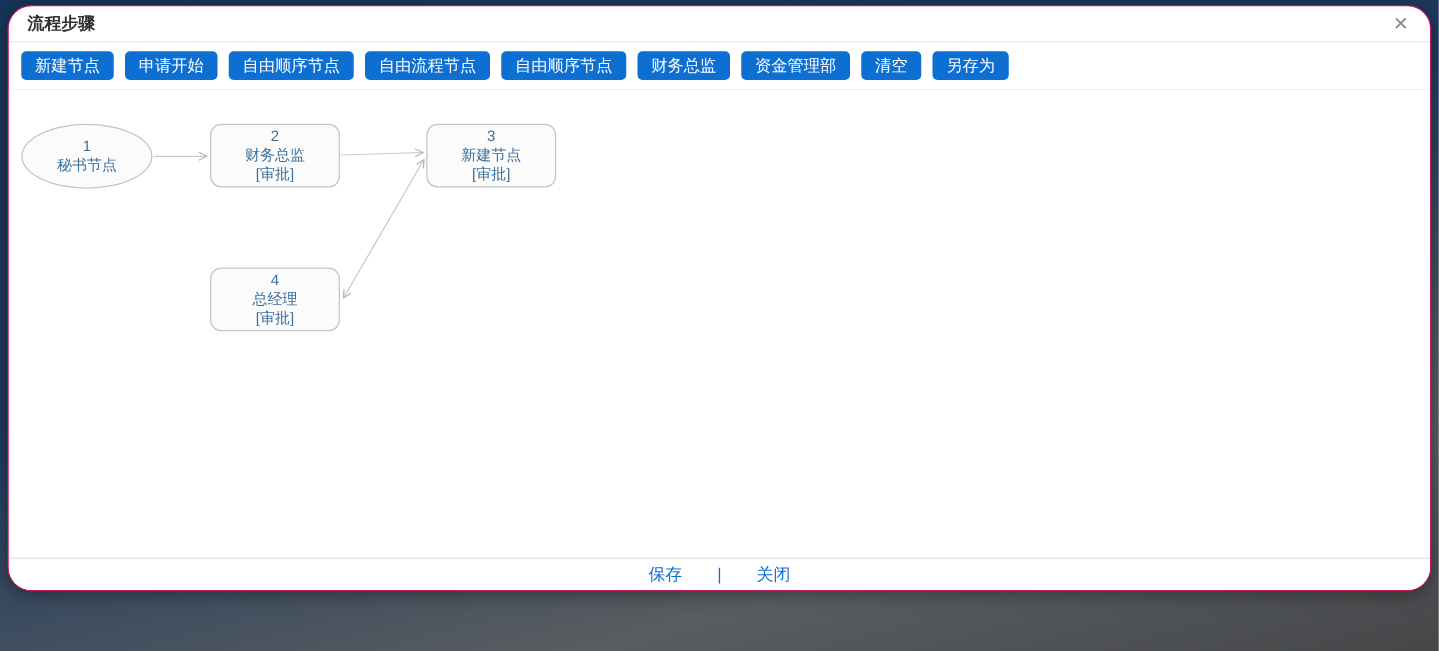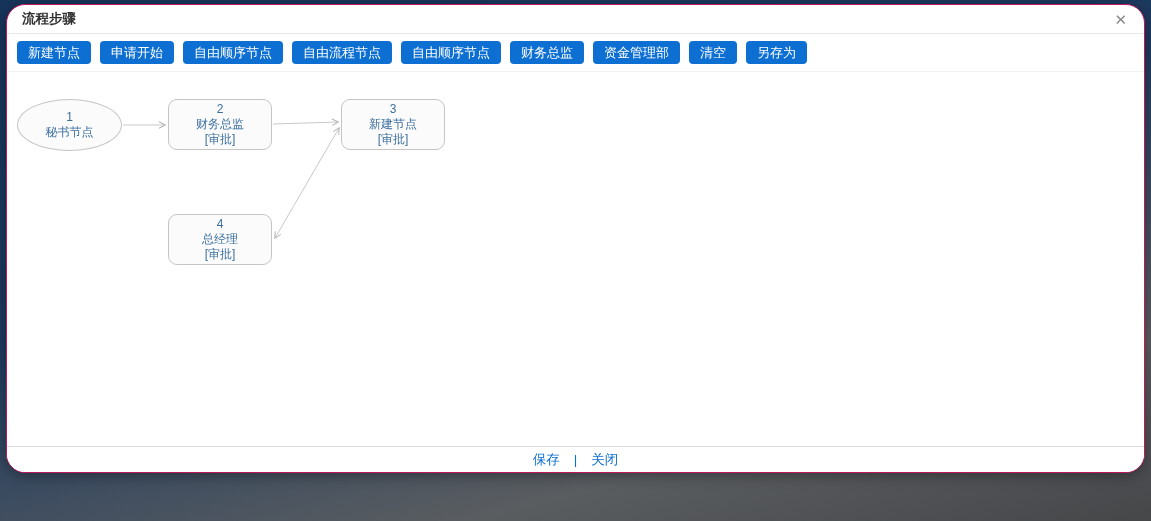--- a/index.html
+++ b/index.html
@@ -42,21 +42,21 @@
     position: absolute; background: #fbfbfb; border: 1px solid #c5c5c5;
     color: #3b6f9e; font-size: 12px; text-align: center;
     display: flex; flex-direction: column; align-items: center; justify-content: center;
     line-height: 15px; cursor: move;
   }
   .node.rect { width: 104px; height: 51px; border-radius: 9px; }
   .node.ellipse { width: 105px; height: 52px; border-radius: 50%; }
   .node .tag:empty { display: none; }
   .modal-footer {
     flex: 0 0 auto; height: 26px; border-top: 1px solid #dcdcdc;
-    display: flex; align-items: center; justify-content: center; gap: 14px;
+    display: flex; align-items: center; justify-content: center; gap: 28px;
     font-size: 13.5px; color: #0d6fd2; background: #fff;
   }
   .footer-link { color: #0d6fd2; cursor: pointer; text-decoration: none; }
   .footer-sep { color: #0d6fd2; }
 </style>
 </head>
 <body>
 
 <div class="modal">
 

